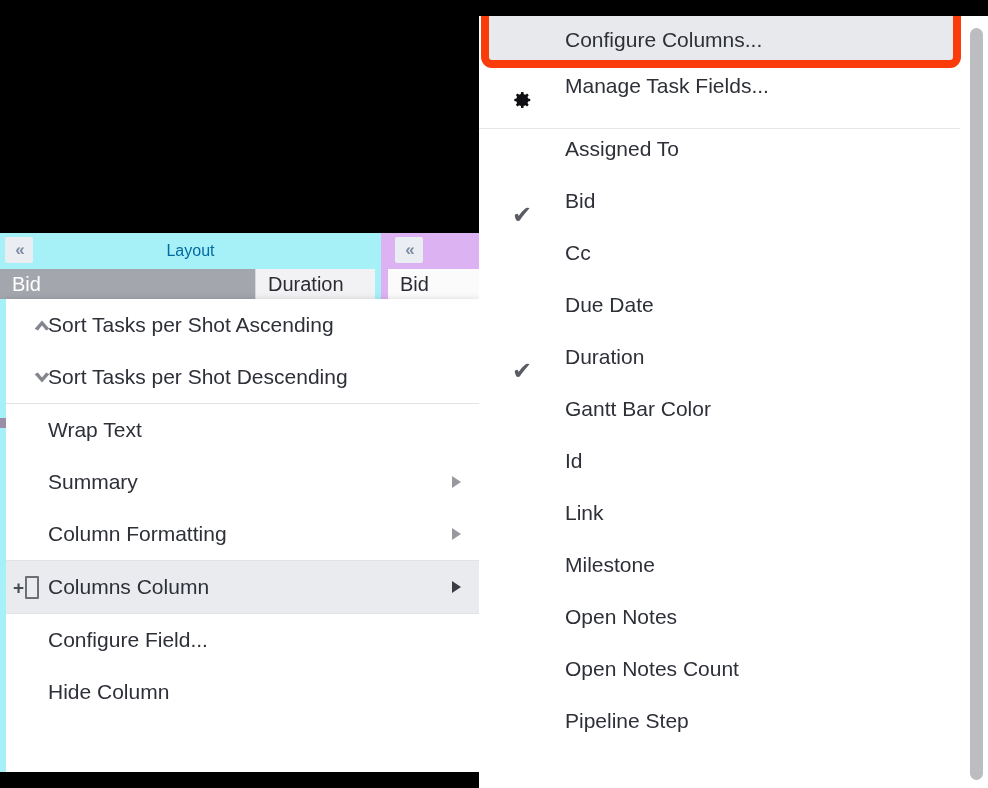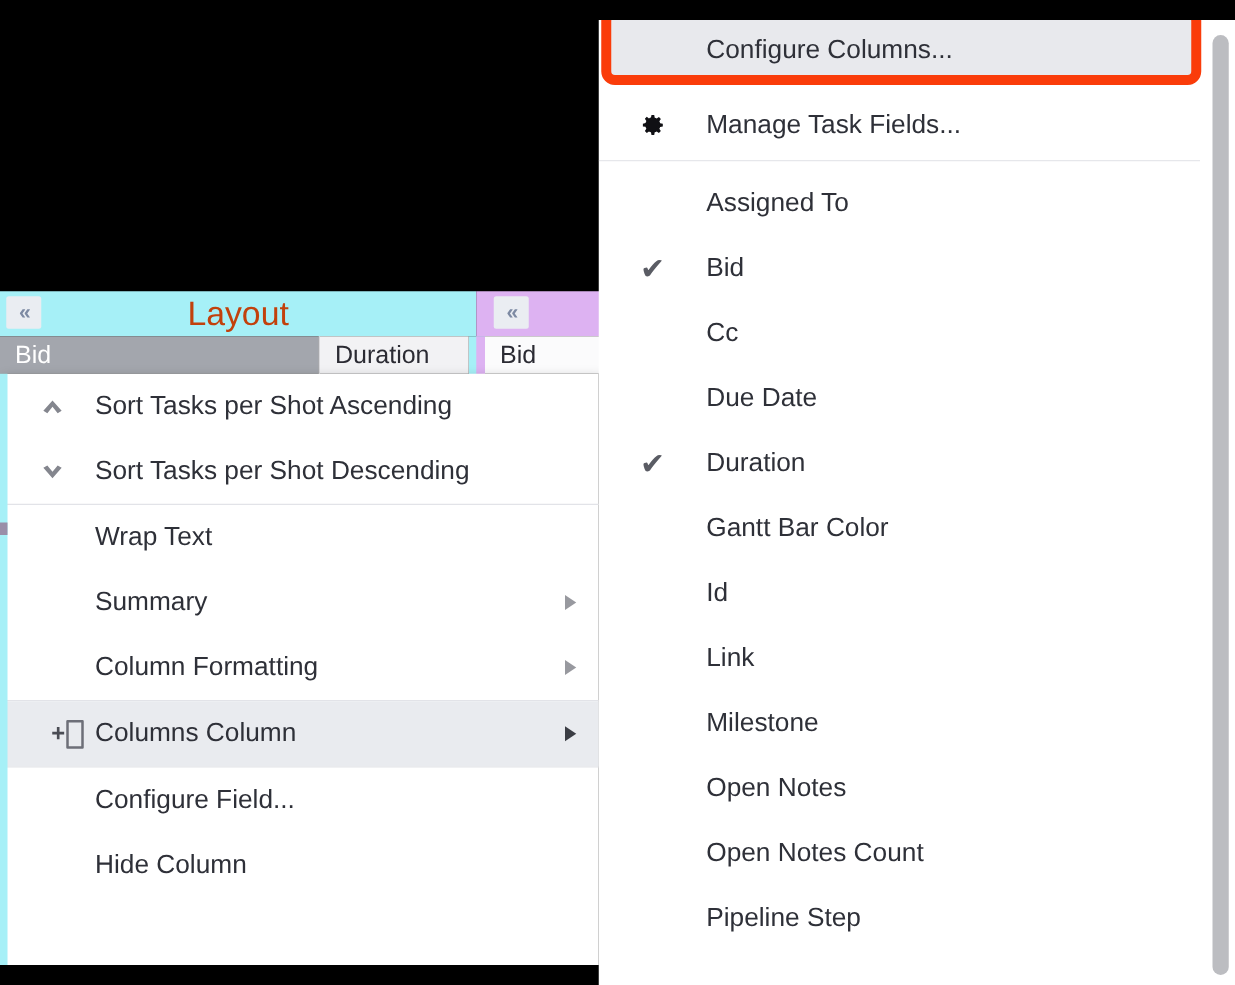--- a/index.html
+++ b/index.html
@@ -30,22 +30,22 @@
     left: 0; top: 233px;
     width: 381px; height: 36px;
     background: #A6F0F7;
   }
   #layout-panel .panel-title {
     position: absolute;
     left: 0; top: 0;
     width: 381px;
     line-height: 36px;
     text-align: center;
-    font-size: 27px;
-    color: #c2410c;
+    font-size: 16px;
+    color: #0369a1;
   }
   .collapse-btn {
     position: absolute;
     left: 5px; top: 4px;
     width: 28px; height: 26px;
     background: #EAEDF2;
     border-radius: 2px;
     display: flex;
     align-items: center;
     justify-content: center;
@@ -139,21 +139,21 @@
   }
 
   .lm-item {
     position: relative;
     height: 52px;
     display: flex;
     align-items: center;
     font-size: 21px;
     color: #2e3038;
     cursor: pointer;
-    padding-left: 32px;
+    padding-left: 4px;
     box-sizing: border-box;
   }
   .lm-item.highlighted {
     background: #E9EBEF;
   }
   .lm-icon {
     width: 44px;
     flex: 0 0 44px;
     display: flex;
     align-items: center;
@@ -214,21 +214,20 @@
     left: 479px; top: 0;
     width: 509px; height: 788px;
     background: #FFFFFF;
     overflow: hidden;
     margin-top: 16px;
   }
   .rm-item {
     position: relative;
     height: 52px;
     display: flex;
-    align-items: center;
     font-size: 21px;
     color: #2e3038;
     cursor: pointer;
     box-sizing: border-box;
   }
   .rm-check {
     width: 86px;
     flex: 0 0 86px;
     display: flex;
     align-items: center;

